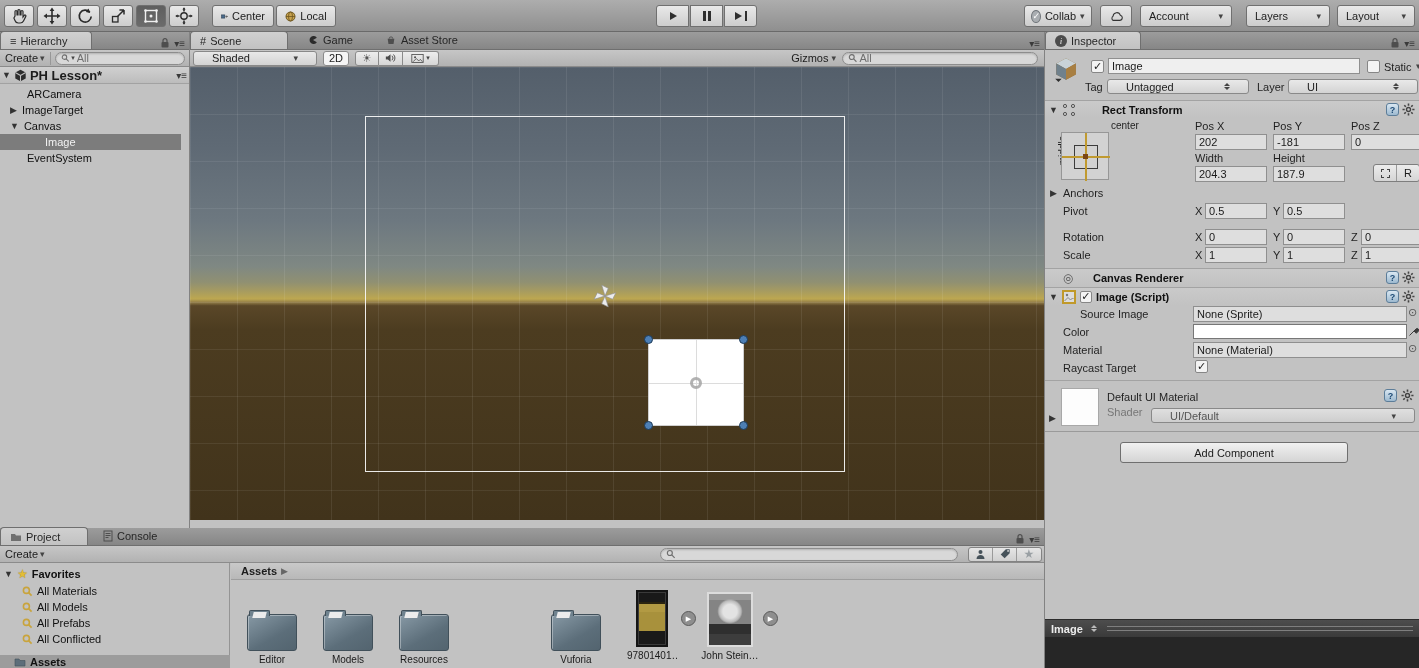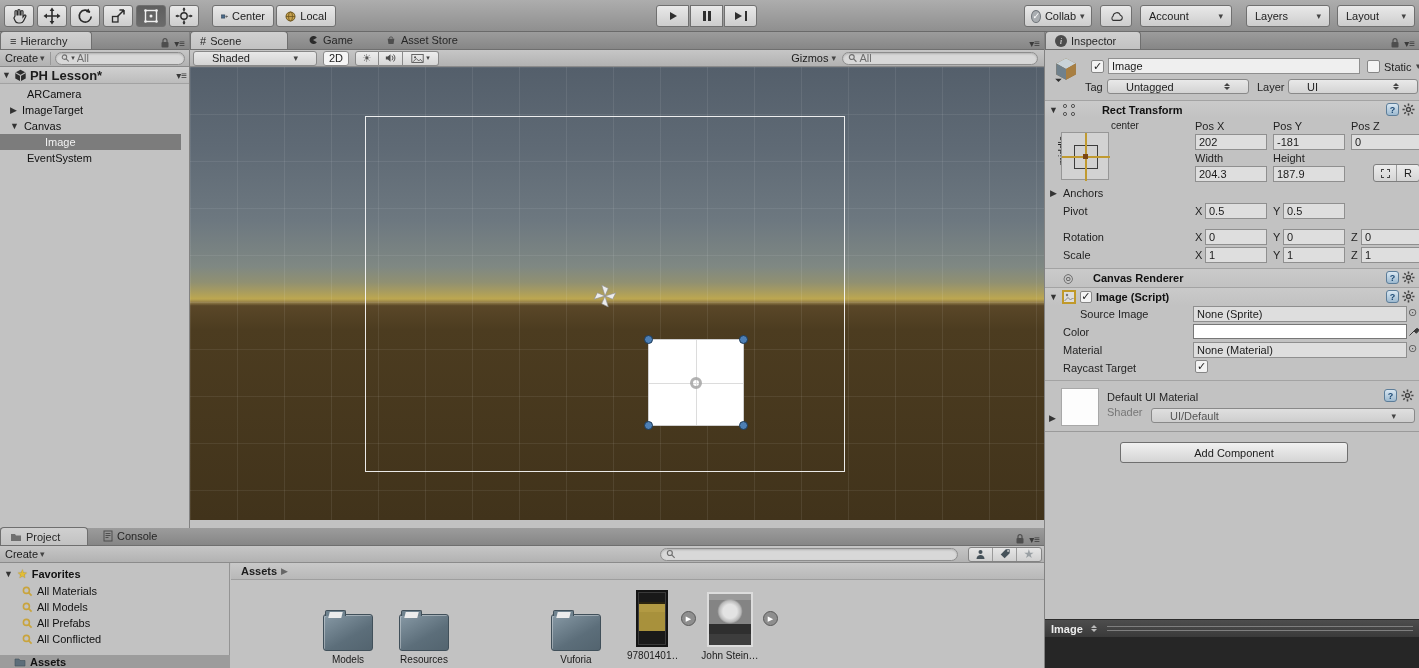--- a/index.html
+++ b/index.html
@@ -580,20 +580,24 @@
         <b>Assets</b>
       </div>
     </div>
 
     <div class="abs" style="left:231px;top:35px;width:813px;height:105px;">
       <div class="abs" style="left:0;top:0;width:100%;height:17px;background:linear-gradient(#c9c9c9,#b8b8b8);border-bottom:1px solid #9e9e9e;display:flex;align-items:center;gap:4px;padding:0 10px;">
         <b>Assets</b>
         <span class="fold" style="color:#666;">▶</span>
       </div>
 
+      <div class="asset-cell" style="left:8px;top:26px;width:66px;">
+        <span class="folder"></span>
+        <span class="cap">Editor</span>
+      </div>
       <div class="asset-cell" style="left:84px;top:26px;width:66px;">
         <span class="folder"></span>
         <span class="cap">Models</span>
       </div>
       <div class="asset-cell" style="left:160px;top:26px;width:66px;">
         <span class="folder"></span>
         <span class="cap">Resources</span>
       </div>
       <div class="asset-cell" style="left:312px;top:26px;width:66px;">
         <span class="folder"></span>

